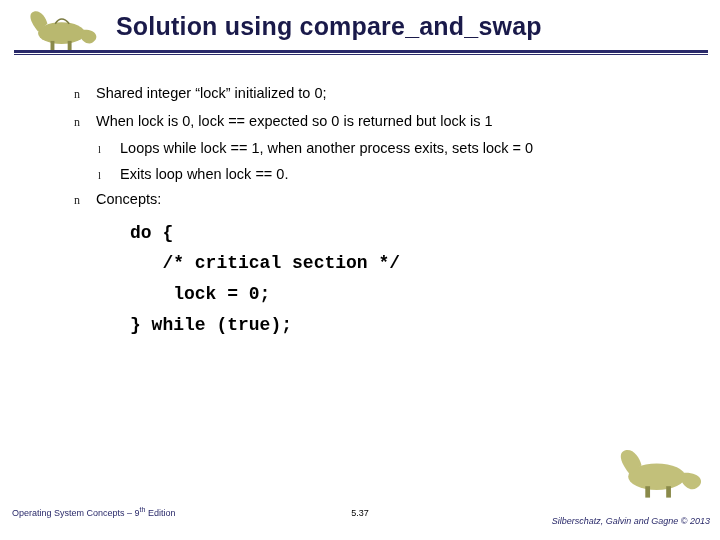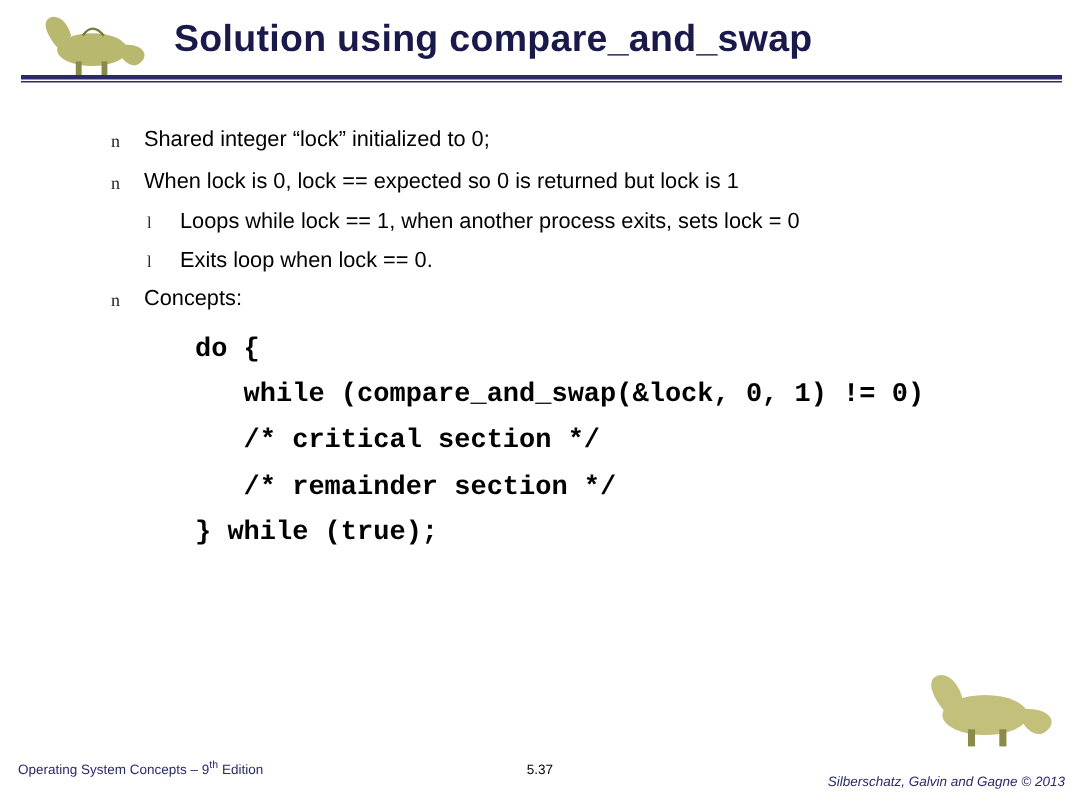--- a/index.html
+++ b/index.html
@@ -146,23 +146,22 @@
       <div class="txt">Exits loop when lock == 0.</div>
     </div>
 
     <div class="bl1">
       <div class="mark">n</div>
       <div class="txt">Concepts:</div>
     </div>
 
     <div class="code">
       <div class="line">do {</div>
-      <div class="line">   while (compare_and_swap(&amp;lock, 0, 1) != 0)</div>
       <div class="line">   /* critical section */</div>
-      <div class="line">   /* remainder section */</div>
+      <div class="line">    lock = 0;</div>
       <div class="line">} while (true);</div>
     </div>
 
   </div>
 
   <svg class="dino-bot" viewBox="0 0 100 60">
     <ellipse cx="46" cy="36" rx="30" ry="14" fill="#c2c07a"></ellipse>
     <path d="M18 34 C 8 22, 4 10, 14 8 C 22 7, 28 16, 30 24" fill="#c2c07a"></path>
     <path d="M72 32 C 92 30, 98 42, 88 48 C 82 52, 74 46, 72 40" fill="#c2c07a"></path>
     <rect x="34" y="46" width="5" height="12" fill="#8a8a4a"></rect>

